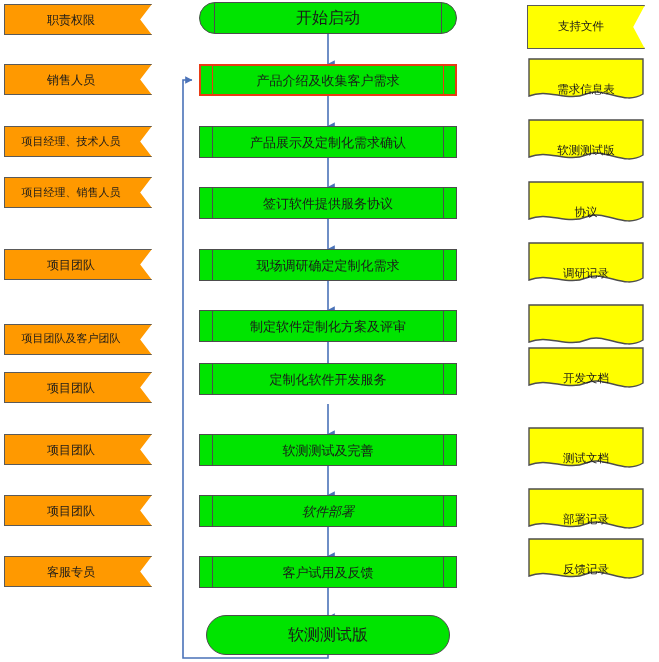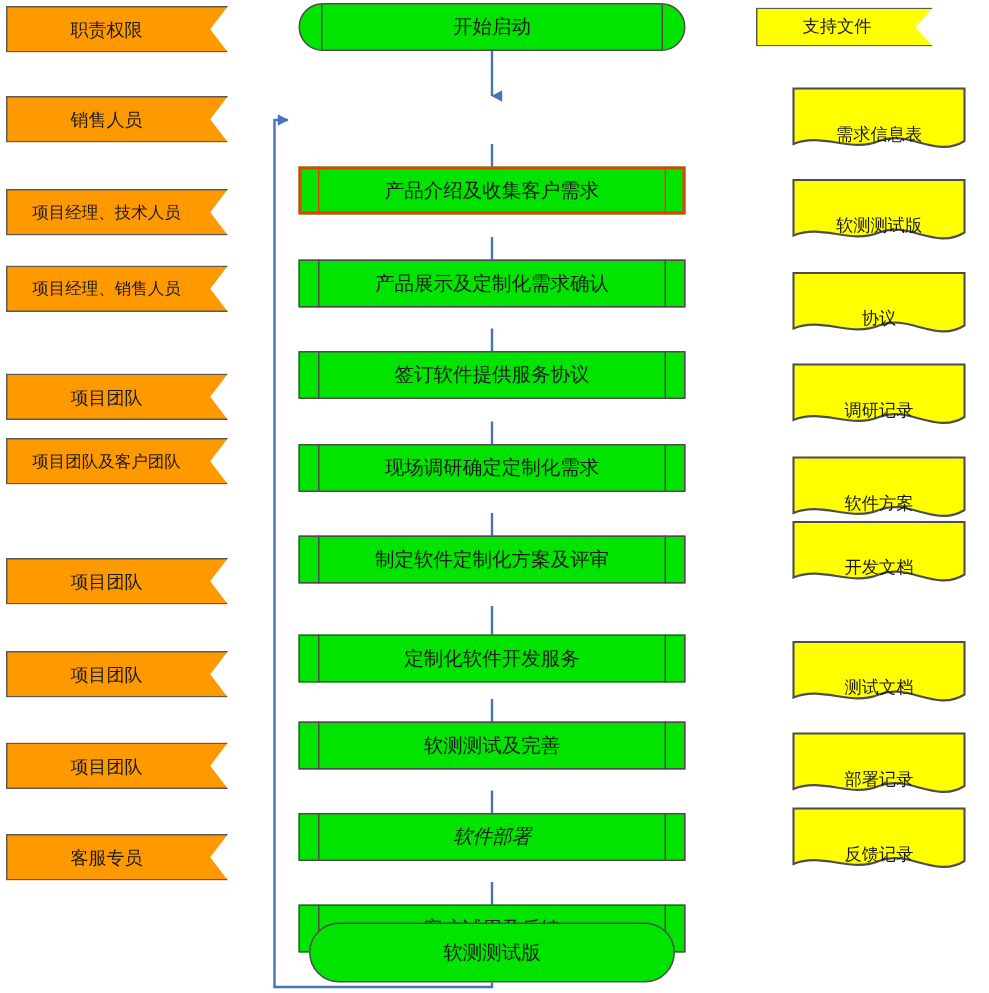--- a/index.html
+++ b/index.html
@@ -54,21 +54,20 @@
     white-space: nowrap;
     line-height: 1;
   }
   .role.small .lbl { font-size: 11px; }
 
   
   .proc {
     left: 199px;
     width: 258px;
     height: 32px;
-    margin-top: 47px;
   }
   .proc .shape {
     position: absolute;
     inset: 0;
     background: #00e400;
     border: 1px solid #4d4d4d;
     box-sizing: border-box;
   }
   .proc .bar-l, .proc .bar-r {
     position: absolute;
@@ -118,21 +117,21 @@
     background: #4d4d4d;
   }
   .term .bar-l { left: 15px; }
   .term .bar-r { right: 15px; }
   .term .lbl {
     position: absolute;
     inset: 0;
     display: flex;
     align-items: center;
     justify-content: center;
-    font-size: 13px;
+    font-size: 16px;
     color: #1a1a1a;
     white-space: nowrap;
     line-height: 1;
   }
   .term.tall { height: 40px; }
   .term.tall .shape { border-radius: 20px; }
 
   
   .doc {
     left: 528px;
@@ -155,23 +154,23 @@
     justify-content: center;
     font-size: 11.5px;
     color: #1a1a1a;
     white-space: nowrap;
     line-height: 1;
     margin-top: 16px;
   }
 
   
   .docbanner {
-    left: 504px;
+    left: 527px;
     width: 118px;
-    height: 26px;
+    height: 44px;
   }
   .docbanner .shape {
     position: absolute;
     inset: 0;
     background: #ffff00;
     border: 1px solid #5a5a5a;
     box-sizing: border-box;
     clip-path: polygon(0% 0%, 100% 0%, 90% 50%, 100% 100%, 0% 100%);
     -webkit-clip-path: polygon(0% 0%, 100% 0%, 90% 50%, 100% 100%, 0% 100%);
   }
@@ -240,21 +239,21 @@
     <div class="lbl">项目经理、技术人员</div>
   </div>
   <div class="node role small" style="top:177px;">
     <div class="shape"></div>
     <div class="lbl">项目经理、销售人员</div>
   </div>
   <div class="node role" style="top:249px;">
     <div class="shape"></div>
     <div class="lbl">项目团队</div>
   </div>
-  <div class="node role small" style="top:292px;">
+  <div class="node role small" style="top:324px;font-family:Liberation Mono, monospace;">
     <div class="shape"></div>
     <div class="lbl">项目团队及客户团队</div>
   </div>
   <div class="node role" style="top:372px;">
     <div class="shape"></div>
     <div class="lbl">项目团队</div>
   </div>
   <div class="node role" style="top:434px;">
     <div class="shape"></div>
     <div class="lbl">项目团队</div>
@@ -298,21 +297,21 @@
     <div class="bar-l"></div>
     <div class="bar-r"></div>
     <div class="lbl">现场调研确定定制化需求</div>
   </div>
   <div class="node proc" style="top:310px;">
     <div class="shape"></div>
     <div class="bar-l"></div>
     <div class="bar-r"></div>
     <div class="lbl">制定软件定制化方案及评审</div>
   </div>
-  <div class="node proc" style="top:376px;">
+  <div class="node proc" style="top:363px;">
     <div class="shape"></div>
     <div class="bar-l"></div>
     <div class="bar-r"></div>
     <div class="lbl">定制化软件开发服务</div>
   </div>
   <div class="node proc" style="top:434px;">
     <div class="shape"></div>
     <div class="bar-l"></div>
     <div class="bar-r"></div>
     <div class="lbl">软测测试及完善</div>
@@ -361,21 +360,20 @@
   <div class="node doc" style="top:242px;">
     <svg class="docsvg" viewBox="0 0 116 46" preserveAspectRatio="none">
       <path d="M1,1 L115,1 L115,36 C96,48 77,28 58,36 C39,44 20,30 1,38 Z" fill="#ffff00" stroke="#4d4d4d" stroke-width="1.4"></path>
     </svg>
     <div class="lbl">调研记录</div>
   </div>
   <div class="node doc" style="top:304px;">
     <svg class="docsvg" viewBox="0 0 116 46" preserveAspectRatio="none">
       <path d="M1,1 L115,1 L115,36 C96,48 77,28 58,36 C39,44 20,30 1,38 Z" fill="#ffff00" stroke="#4d4d4d" stroke-width="1.4"></path>
     </svg>
-    <div class="lbl">软件方案</div>
   </div>
   <div class="node doc" style="top:347px;">
     <svg class="docsvg" viewBox="0 0 116 46" preserveAspectRatio="none">
       <path d="M1,1 L115,1 L115,36 C96,48 77,28 58,36 C39,44 20,30 1,38 Z" fill="#ffff00" stroke="#4d4d4d" stroke-width="1.4"></path>
     </svg>
     <div class="lbl">开发文档</div>
   </div>
   <div class="node doc" style="top:427px;">
     <svg class="docsvg" viewBox="0 0 116 46" preserveAspectRatio="none">
       <path d="M1,1 L115,1 L115,36 C96,48 77,28 58,36 C39,44 20,30 1,38 Z" fill="#ffff00" stroke="#4d4d4d" stroke-width="1.4"></path>

